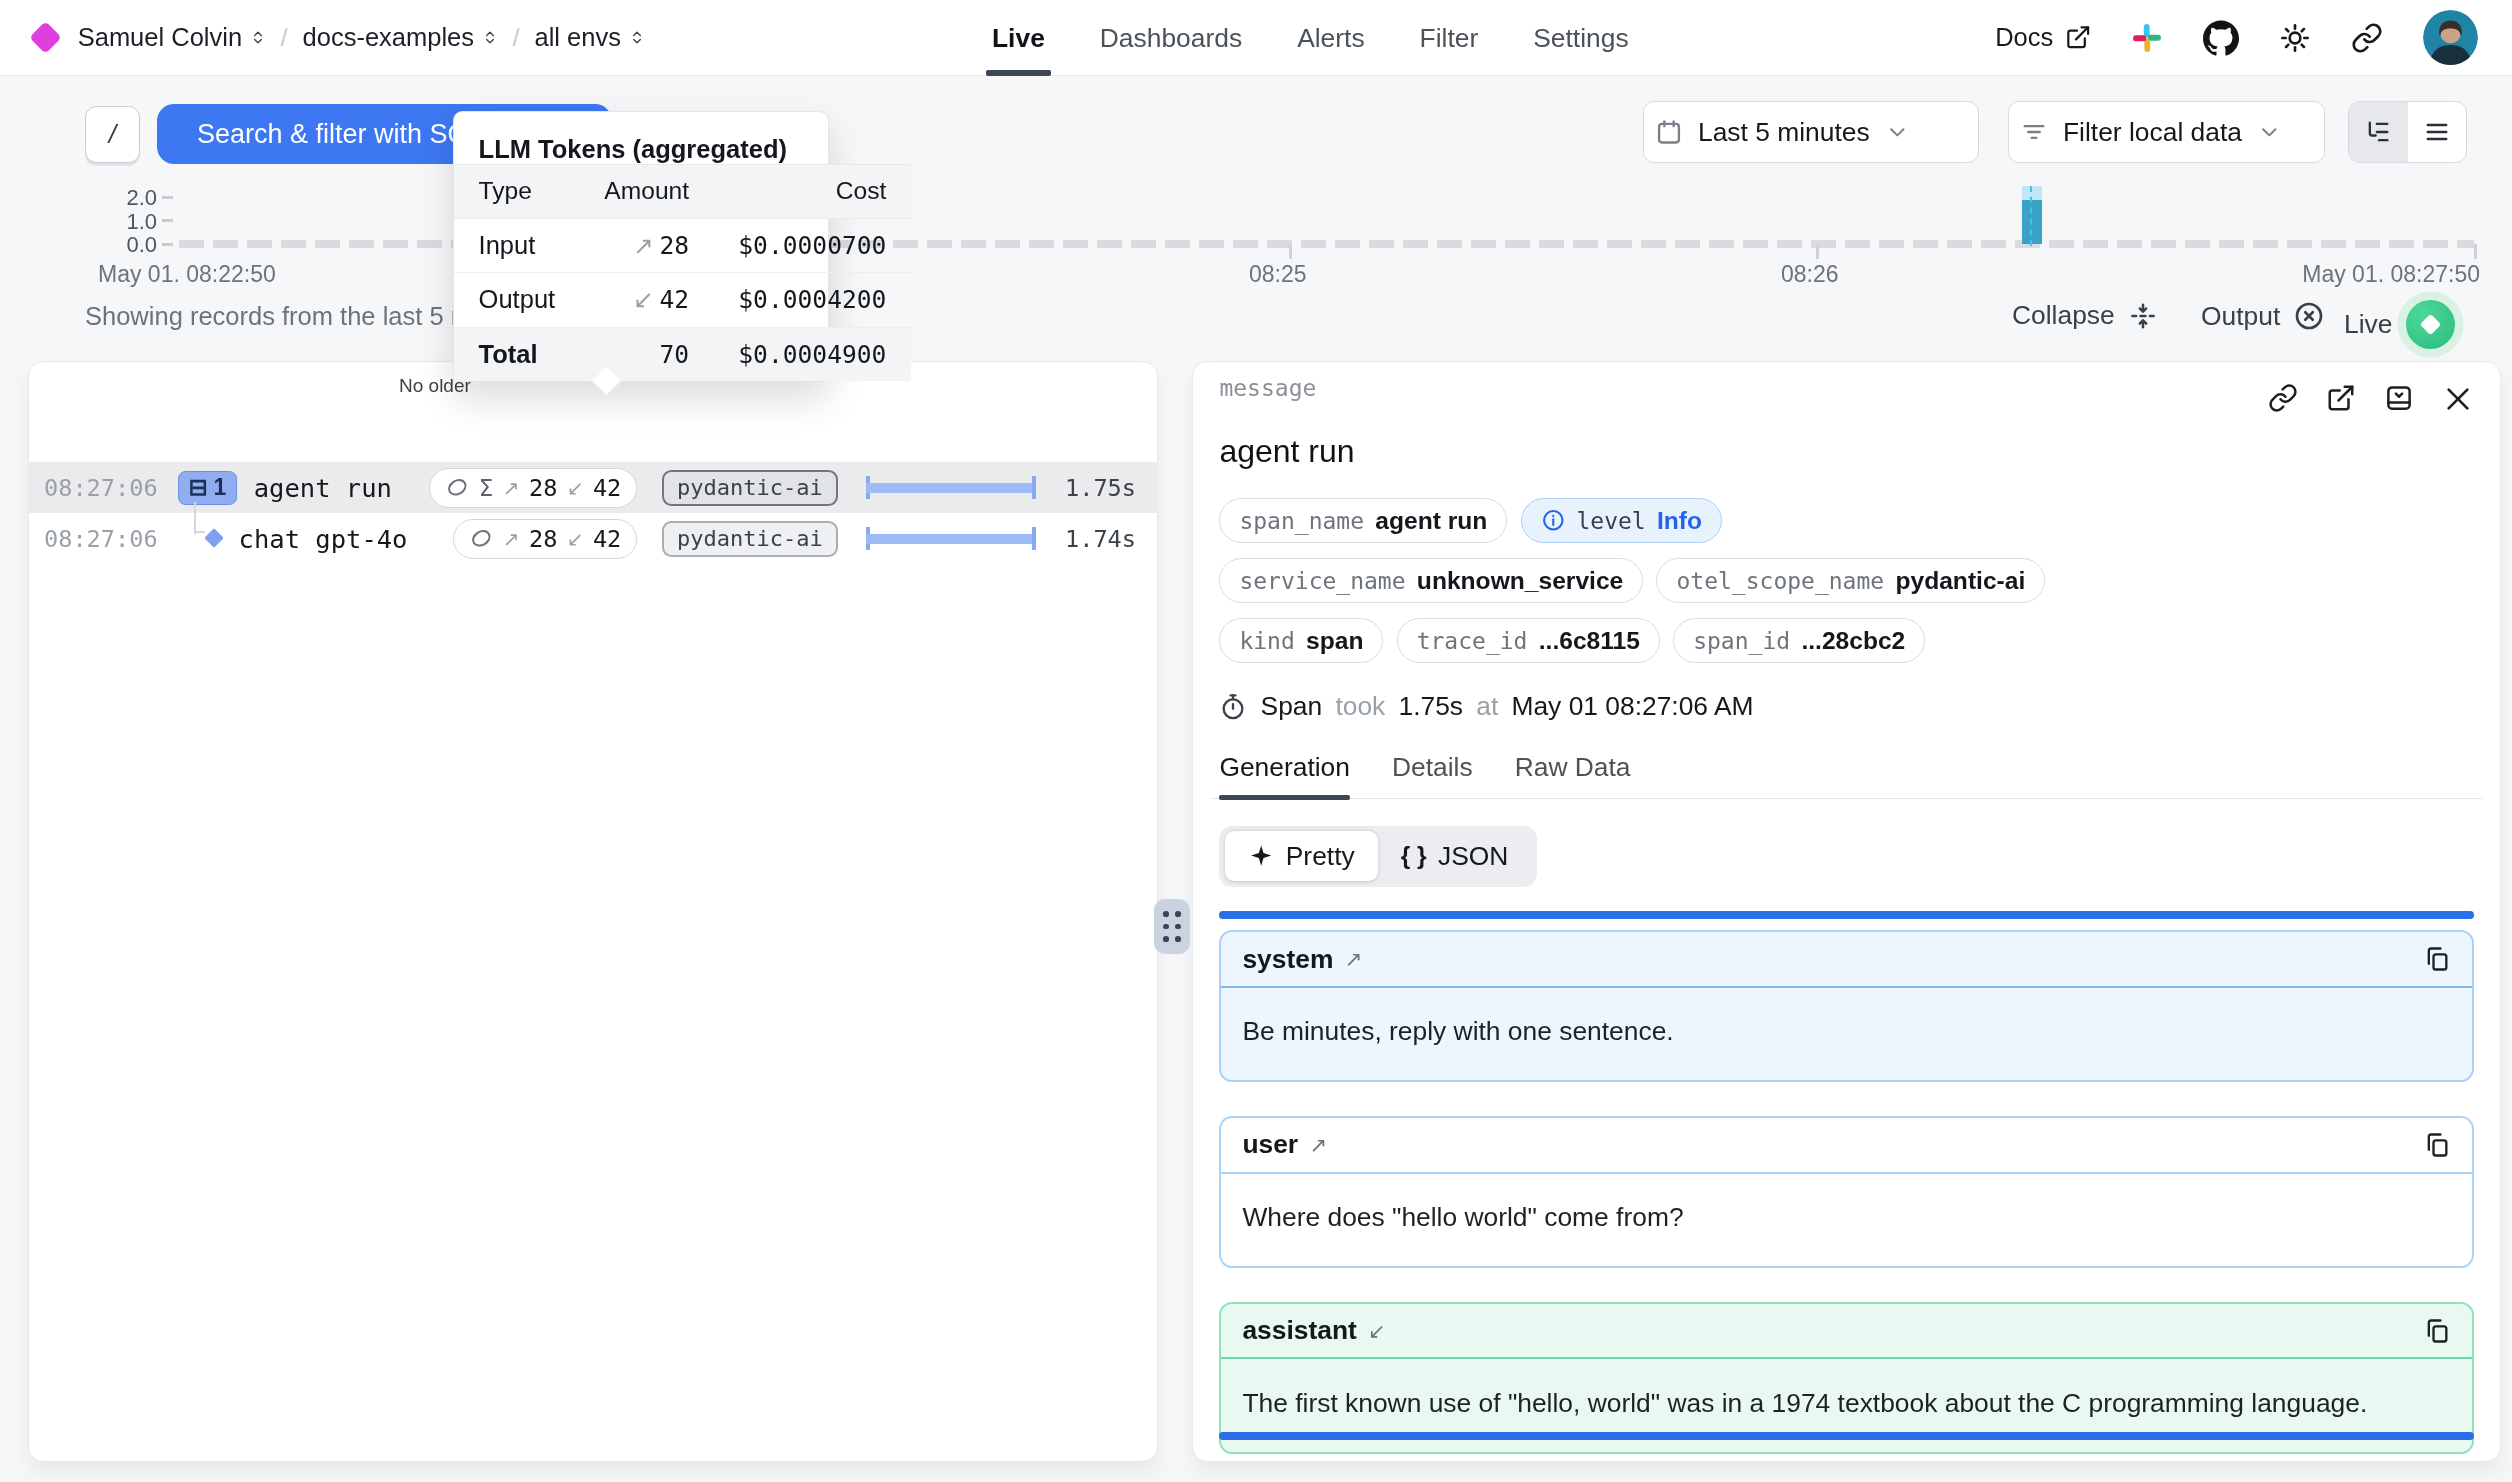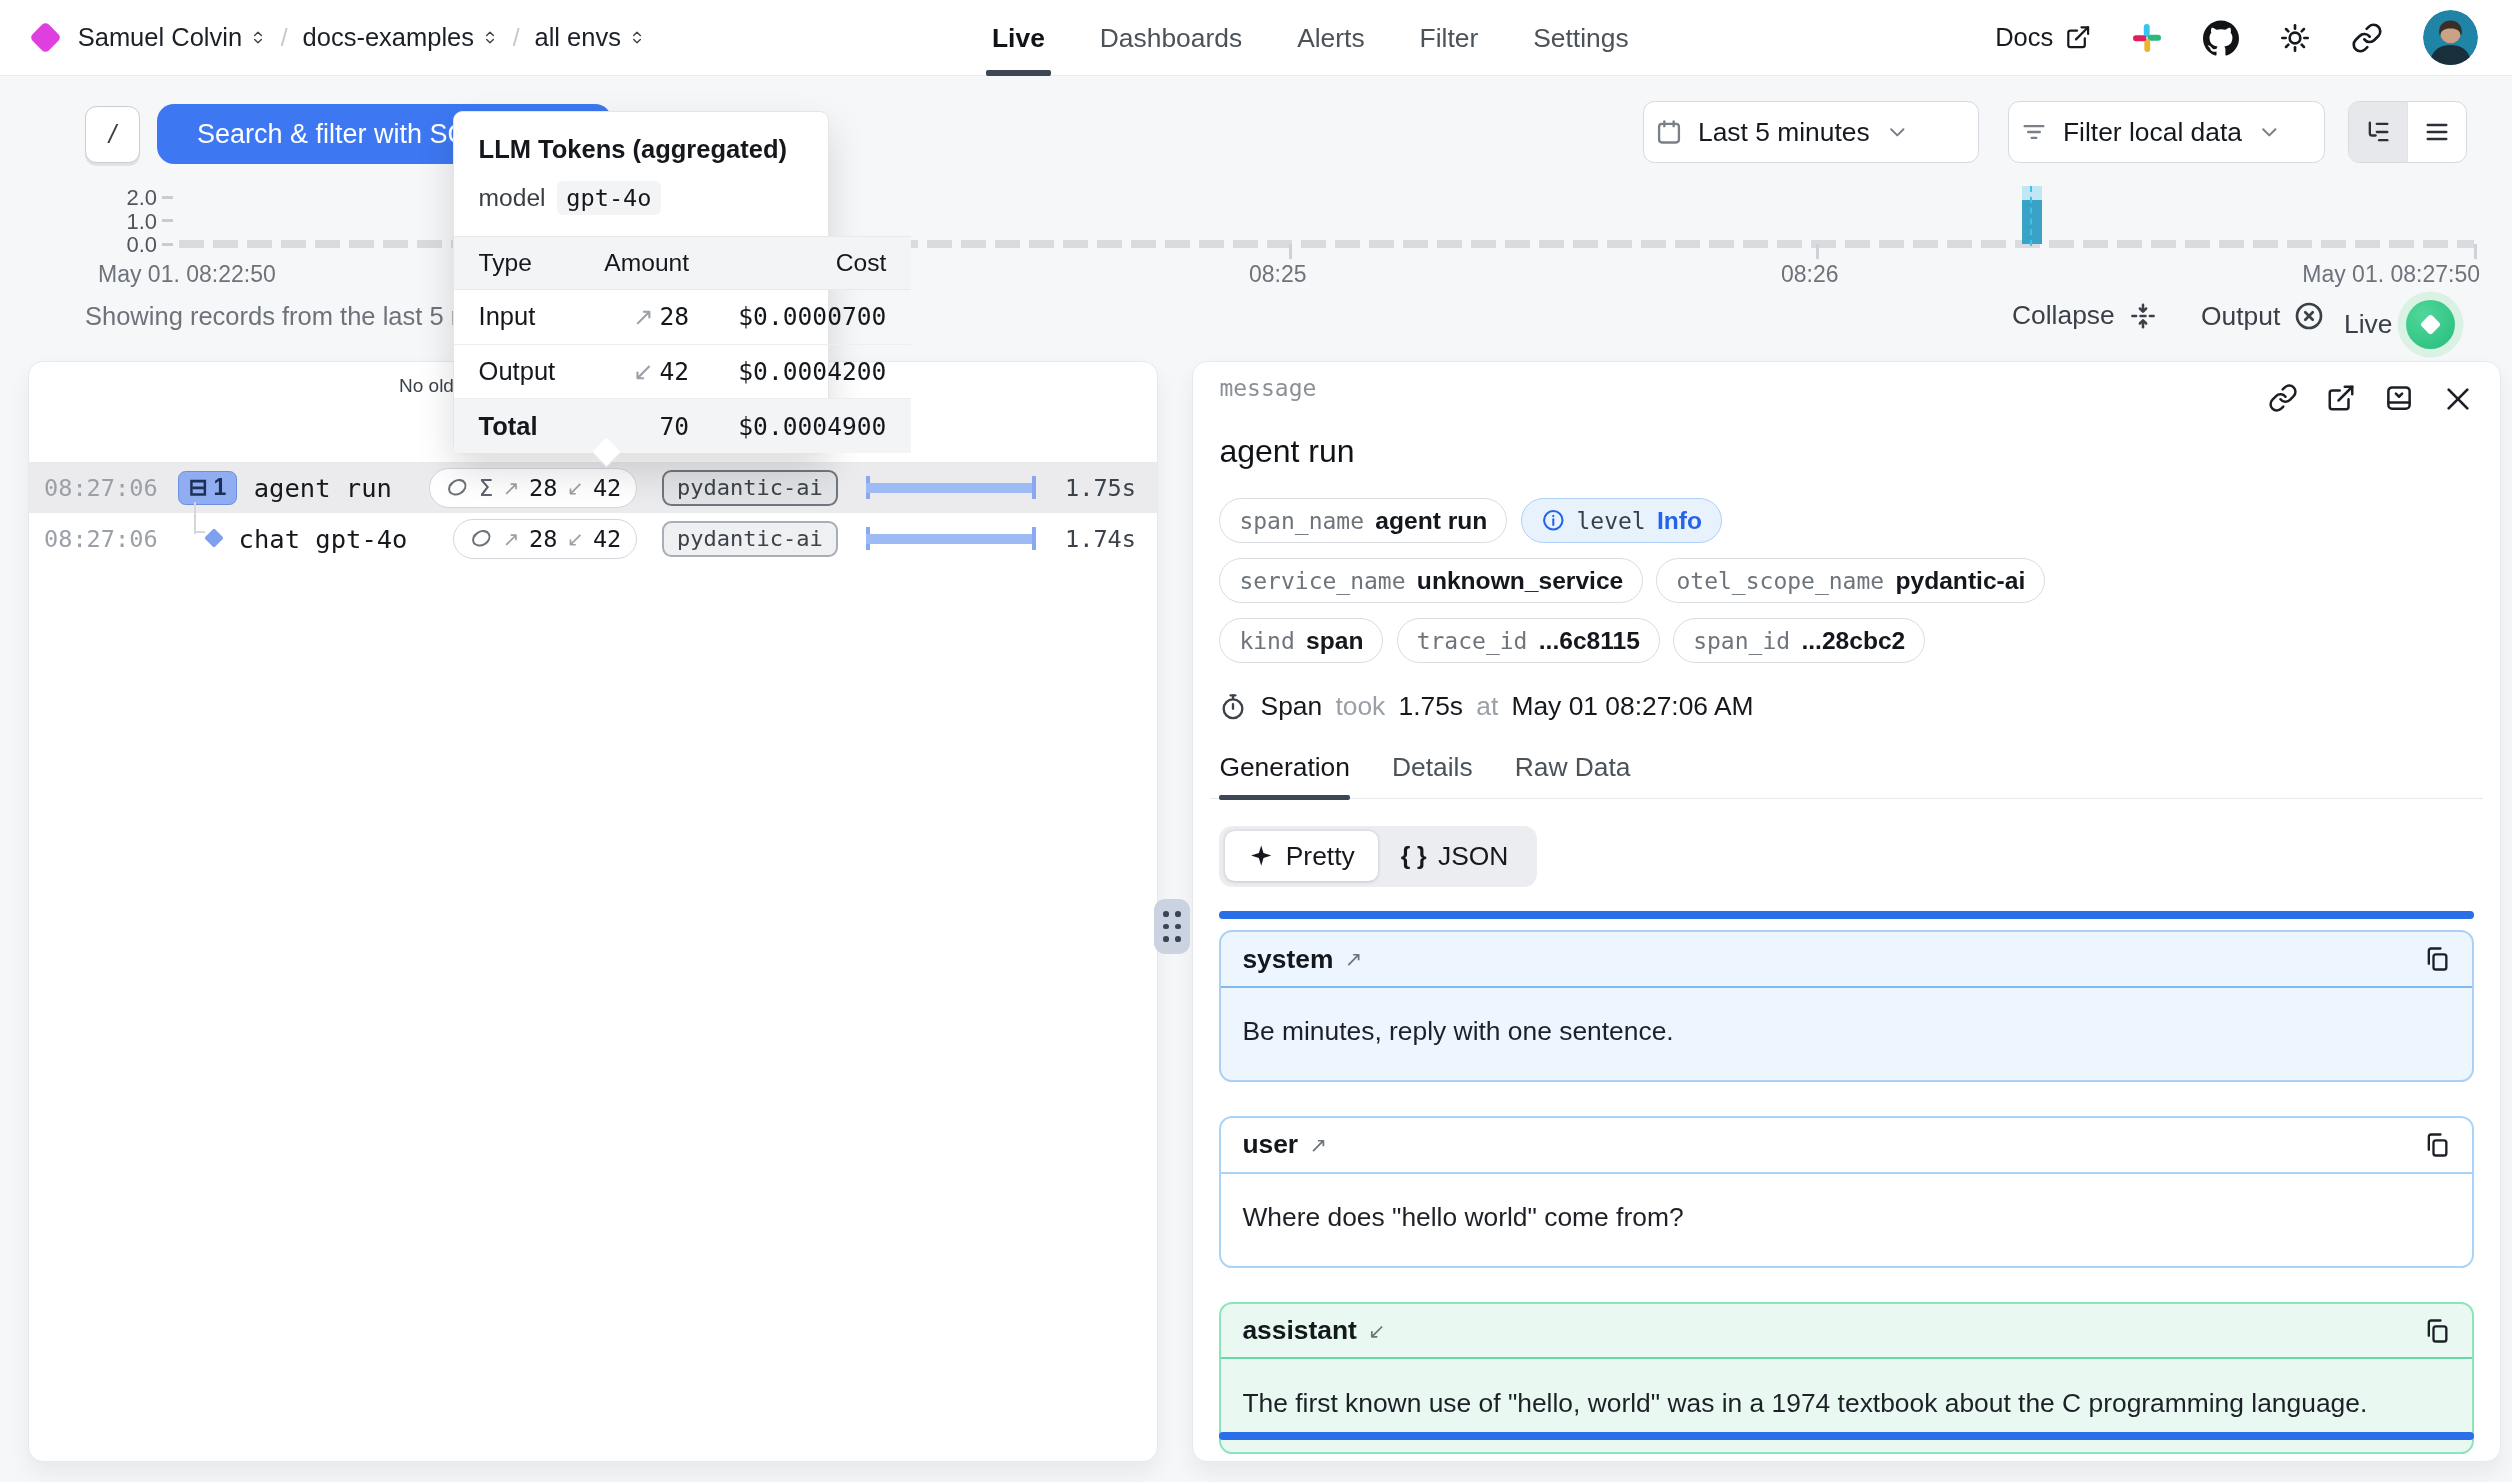--- a/index.html
+++ b/index.html
@@ -572,24 +572,20 @@
           </span>
       </div>
       <div class="msg-body">The first known use of "hello, world" was in a 1974 textbook about the C programming language.</div>
     </div>
 
     <div class="rail bottom"></div>
   </div>
 
   <div class="tooltip">
     <div class="tt-title">LLM Tokens (aggregated)</div>
-    <div class="tt-model">
-      <span>model</span>
-      <span class="val mono">gpt-4o</span>
-    </div>
     <table class="tt-table">
       <thead>
         <tr>
           <th>Type</th>
           <th>Amount</th>
           <th>Cost</th>
         </tr>
       </thead>
       <tbody>
         <tr>

